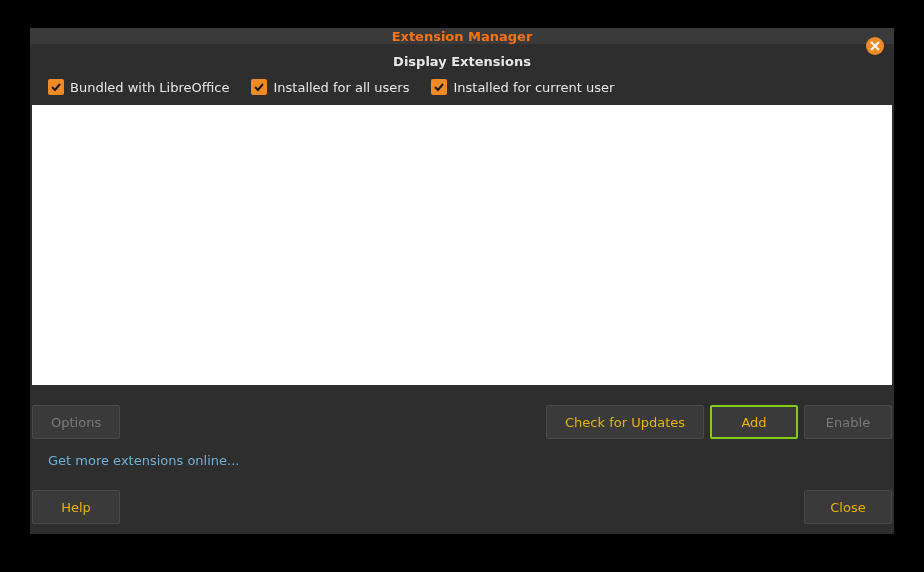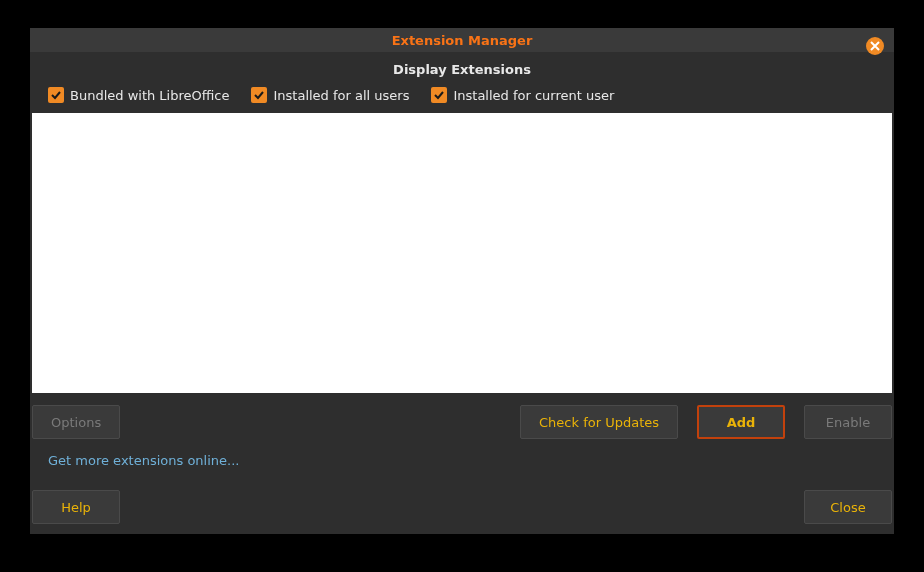--- a/index.html
+++ b/index.html
@@ -78,22 +78,22 @@
   justify-content: center;
 }
 .checkbox svg { width: 12px; height: 12px; }
 .list-area {
   margin: 0 2px;
   background: #fff;
   height: 280px;
 }
 .button-row {
   display: flex;
-  padding: 12px 2px 0 2px;
-  gap: 19px;
+  padding: 20px 2px 0 2px;
+  gap: 6px;
 }
 .spacer { flex: 1; }
 .btn {
   min-width: 88px;
   height: 34px;
   padding: 0 18px;
   background: #3a3a3a;
   border: 1px solid #4a4a4a;
   color: #eab308;
   font-size: 13px;
@@ -101,22 +101,21 @@
   align-items: center;
   justify-content: center;
   cursor: pointer;
   border-radius: 2px;
 }
 .btn.disabled {
   color: #7a7a7a;
   cursor: default;
 }
 .btn.focused {
-  border: 2px solid #c2410c;
-  font-weight: bold;
+  border: 2px solid #84cc16;
 }
 .link-row {
   padding: 14px 2px 0 18px;
 }
 .link {
   color: #6fb0d8;
   cursor: pointer;
   font-size: 13px;
 }
 .bottom-row {

